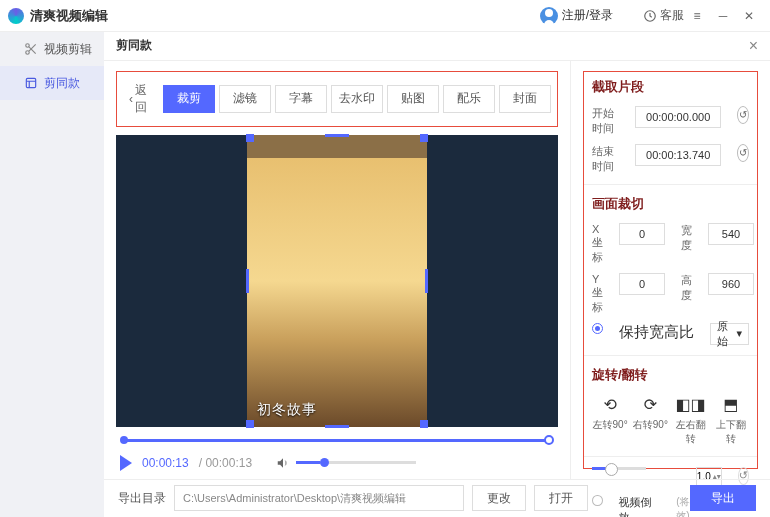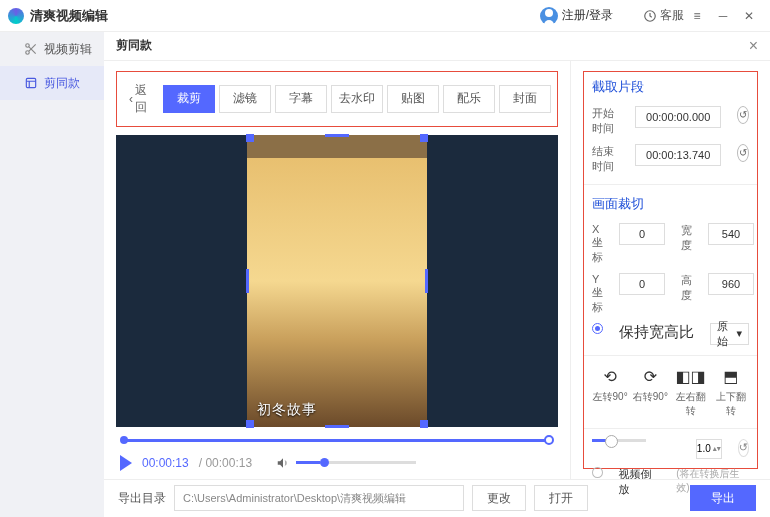--- a/index.html
+++ b/index.html
@@ -47,21 +47,21 @@
   .playbar { display:flex; align-items:center; gap:10px; margin-top:8px; padding:0 4px;}
   .playbtn { width:0;height:0; border-left:12px solid #5468ff; border-top:8px solid transparent; border-bottom:8px solid transparent; cursor:pointer;}
   .timecur{color:#5468ff; font-size:12px;}
   .timetotal{color:#999; font-size:12px;}
   .vol{display:flex; align-items:center; gap:6px; margin-left:14px;}
   .volicon{width:14px;height:14px;}
   .volslider{width:120px; height:3px; background:linear-gradient(to right,#5468ff 0%,#5468ff 20%,#ddd 20%,#ddd 100%); position:relative;}
   .volslider::after{content:""; position:absolute; left:20%; top:-3px; width:9px;height:9px; background:#5468ff; border-radius:50%;}
   .right { width: 200px; border-left:1px solid #eee; padding:10px 12px; }
   .right .redbox{ border:1px solid #e74c3c; padding:6px 8px 10px 8px; height:398px;}
-  .sectitle{ font-size:13px; font-weight:normal; color:#1d4ed8; margin-bottom:10px;}
+  .sectitle{ font-size:13px; font-weight:bold; color:#7f1d1d; margin-bottom:10px;}
   .row{ display:flex; align-items:flex-start; gap:16px; margin-bottom:8px;}
   .row .lbl{ font-size:11px; color:#666; width:44px;}
   .row .lbl2{ font-size:11px; color:#666; width:34px;}
   .timeinput{ width:86px; height:22px; border:1px solid #ddd; font-size:11px; text-align:center; color:#333;}
   .clockbtn{width:18px;height:18px; border:1px solid #bbb; border-radius:50%; display:inline-flex;align-items:center;justify-content:center; font-size:10px;color:#666; cursor:pointer;}
   .numinput{ width:46px; height:22px; border:1px solid #ddd; font-size:11px; text-align:center; color:#333;}
   .divider{height:1px; background:#eee; margin:10px -8px;}
   .radio{width:11px;height:11px; border:1px solid #5468ff; border-radius:50%; display:inline-block; position:relative;}
   .radio.checked::after{content:"";position:absolute;width:5px;height:5px;background:#5468ff;border-radius:50%;top:2px;left:2px;}
   .radio.unchecked{border-color:#bbb;}
@@ -211,20 +211,21 @@
           <div class="row">
             <span class="radio checked"></span>
             <span style="font-size:15px;color:#333">保持宽高比</span>
             <div class="select">
               <span>原始</span>
               <span>▾</span>
             </div>
           </div>
 
           <div class="divider"></div>
+          <div class="sectitle">旋转/翻转</div>
           <div class="rotgrid">
             <div class="rotitem">
               <div class="ricon">⟲</div>
               <div class="rtxt">左转90°</div>
             </div>
             <div class="rotitem">
               <div class="ricon">⟳</div>
               <div class="rtxt">右转90°</div>
             </div>
             <div class="rotitem">

